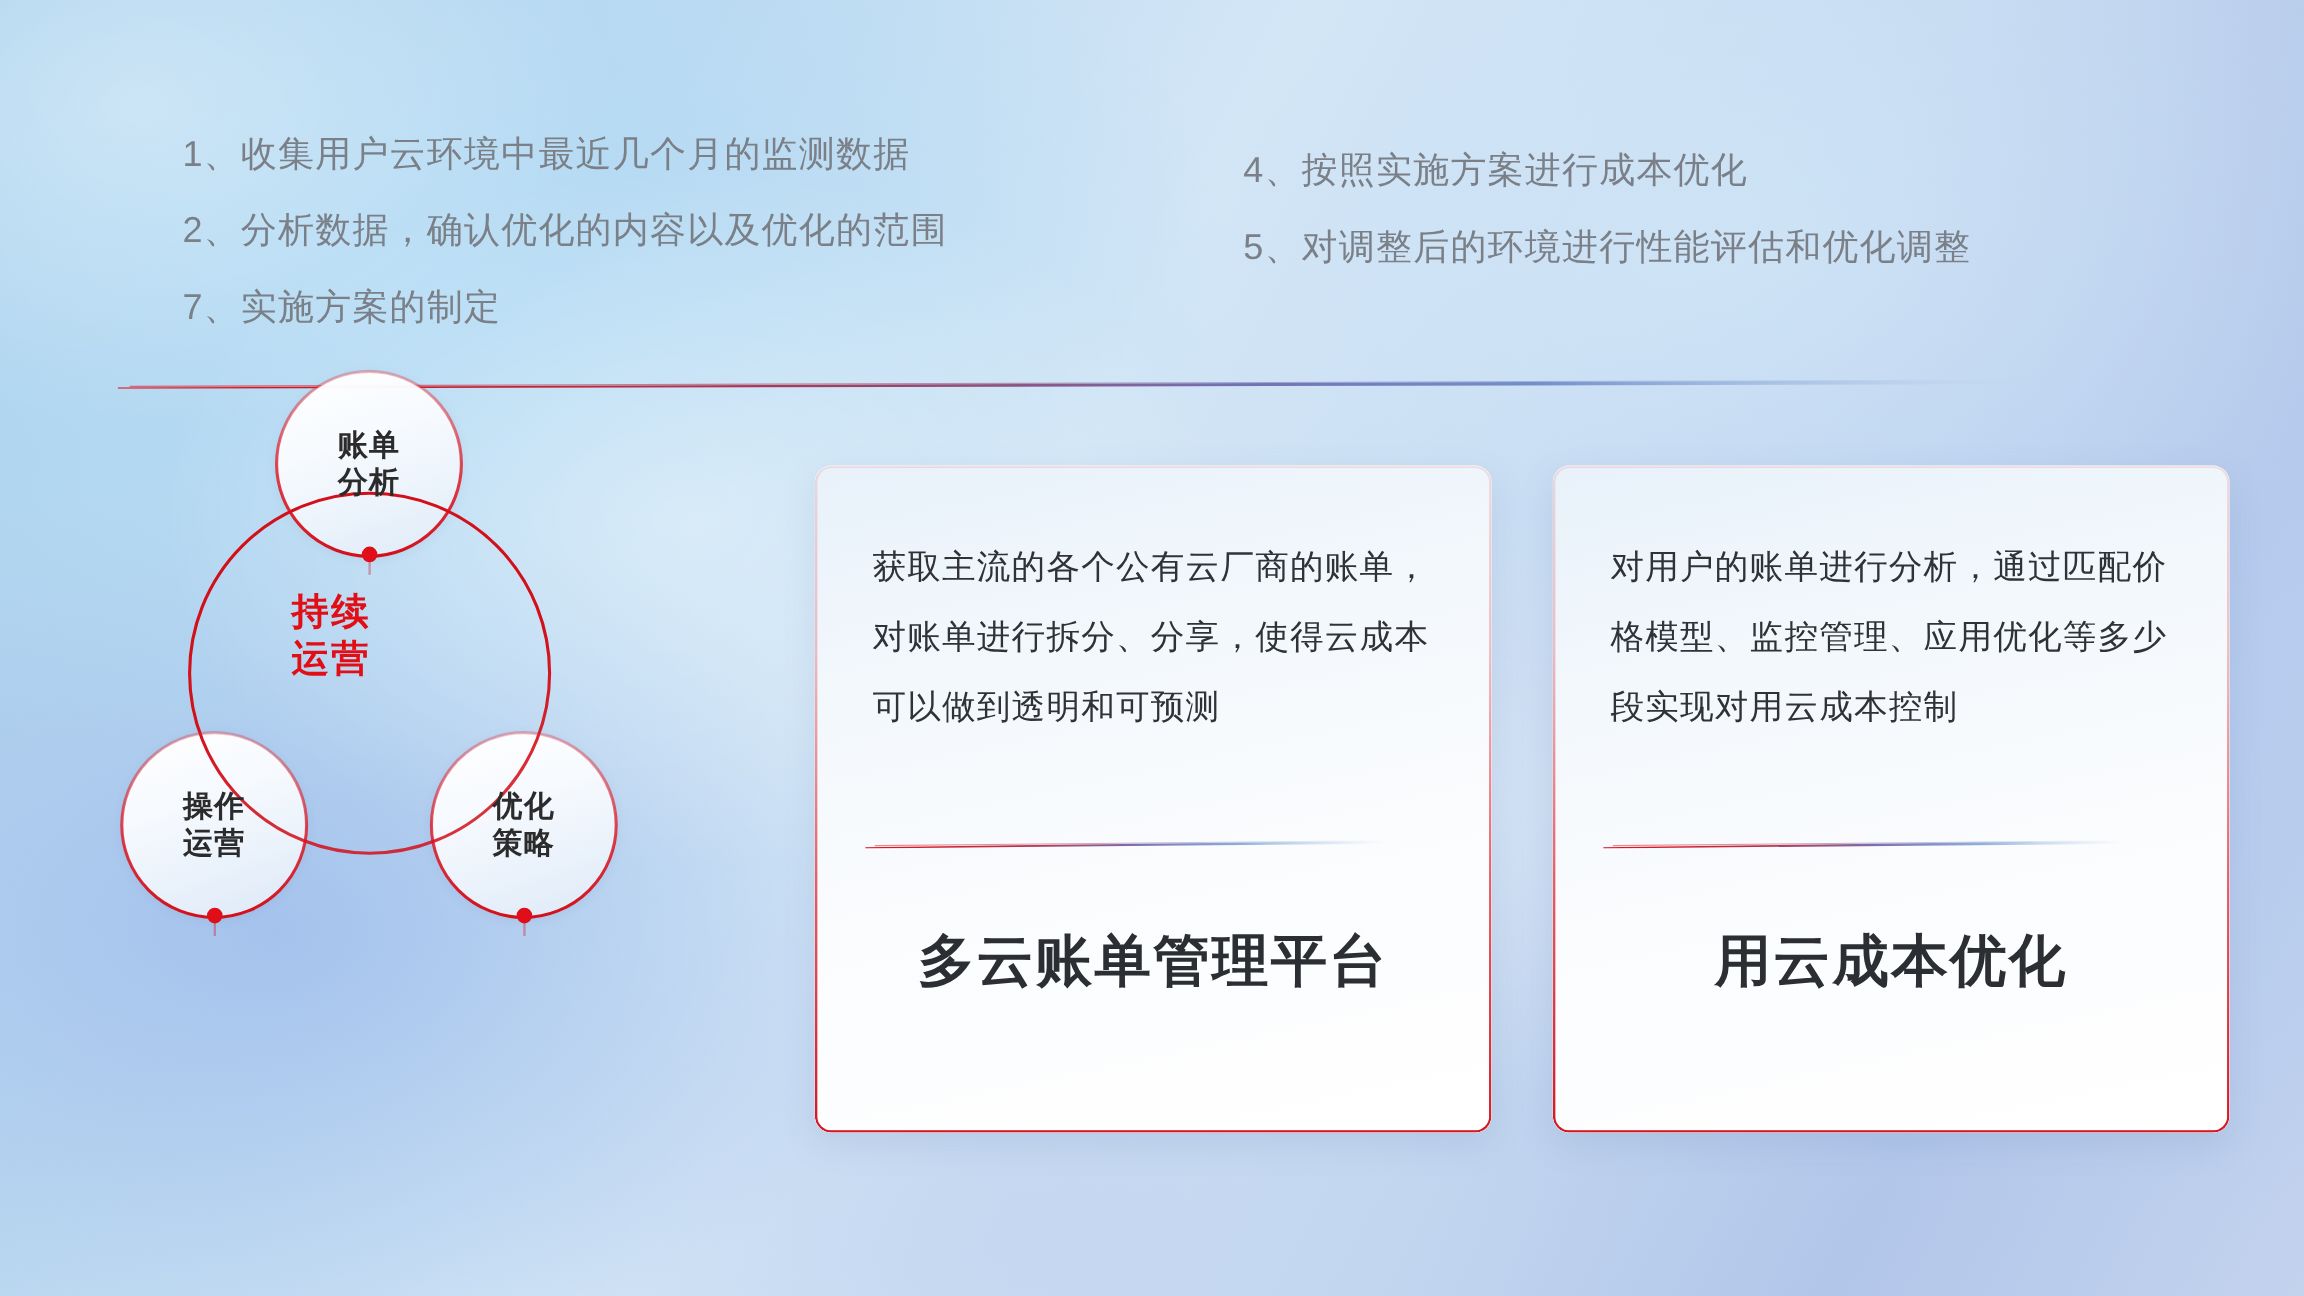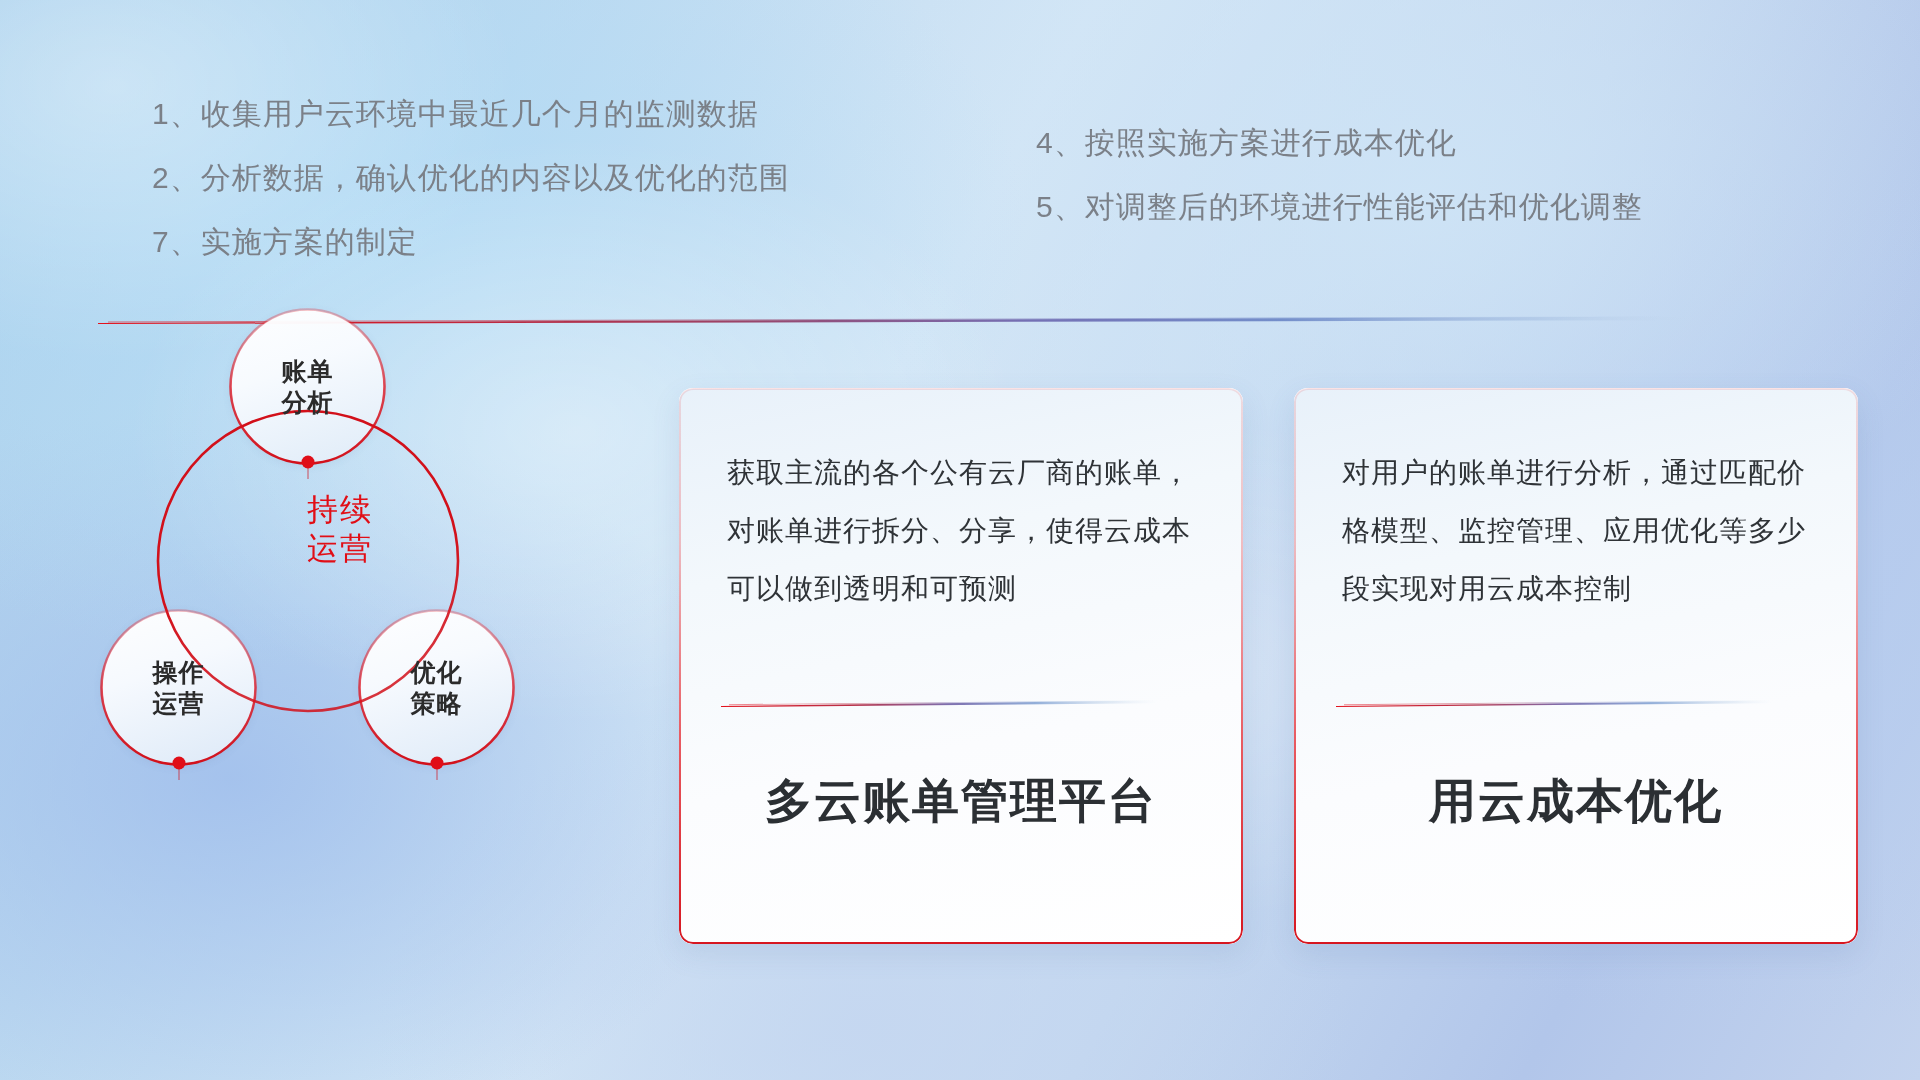--- a/index.html
+++ b/index.html
@@ -46,21 +46,21 @@
     position: absolute;
     color: #7b8088;
     font-size: 30px;
     letter-spacing: 1px;
     line-height: 1.0;
     white-space: nowrap;
   }
   .bullets .row { margin-bottom: 34px; }
   .bullets .row:last-child { margin-bottom: 0; }
 
-  #bullets-left  { left: 152px; top: 99px; }
+  #bullets-left  { left: 152px; top: 114px; }
   #bullets-right { left: 1000px; top: 128px; margin-left: 36px; }
 
   
   #divider {
     position: absolute;
     left: 98px;
     top: 312px;
     width: 1600px;
     height: 12px;
     pointer-events: none;
@@ -96,24 +96,24 @@
   }
   #lobe-top    { left: 143px; top: 14px;  width: 153px; height: 153px; text-align: center; }
   #lobe-left   { left: 14px;  top: 315px; width: 153px; height: 153px; }
   #lobe-right  { left: 272px; top: 315px; width: 153px; height: 153px; text-align: right; }
 
   #center-label {
     position: absolute;
     left: 155px;
     top: 195px;
     width: 130px;
-    text-align: right;
+    text-align: left;
     color: #e10e16;
     font-size: 31px;
-    font-weight: normal;
+    font-weight: bold;
     line-height: 1.25;
     letter-spacing: 2px;
     z-index: 5;
   }
 
   
   .card {
     position: absolute;
     top: 388px;
     width: 564px;

